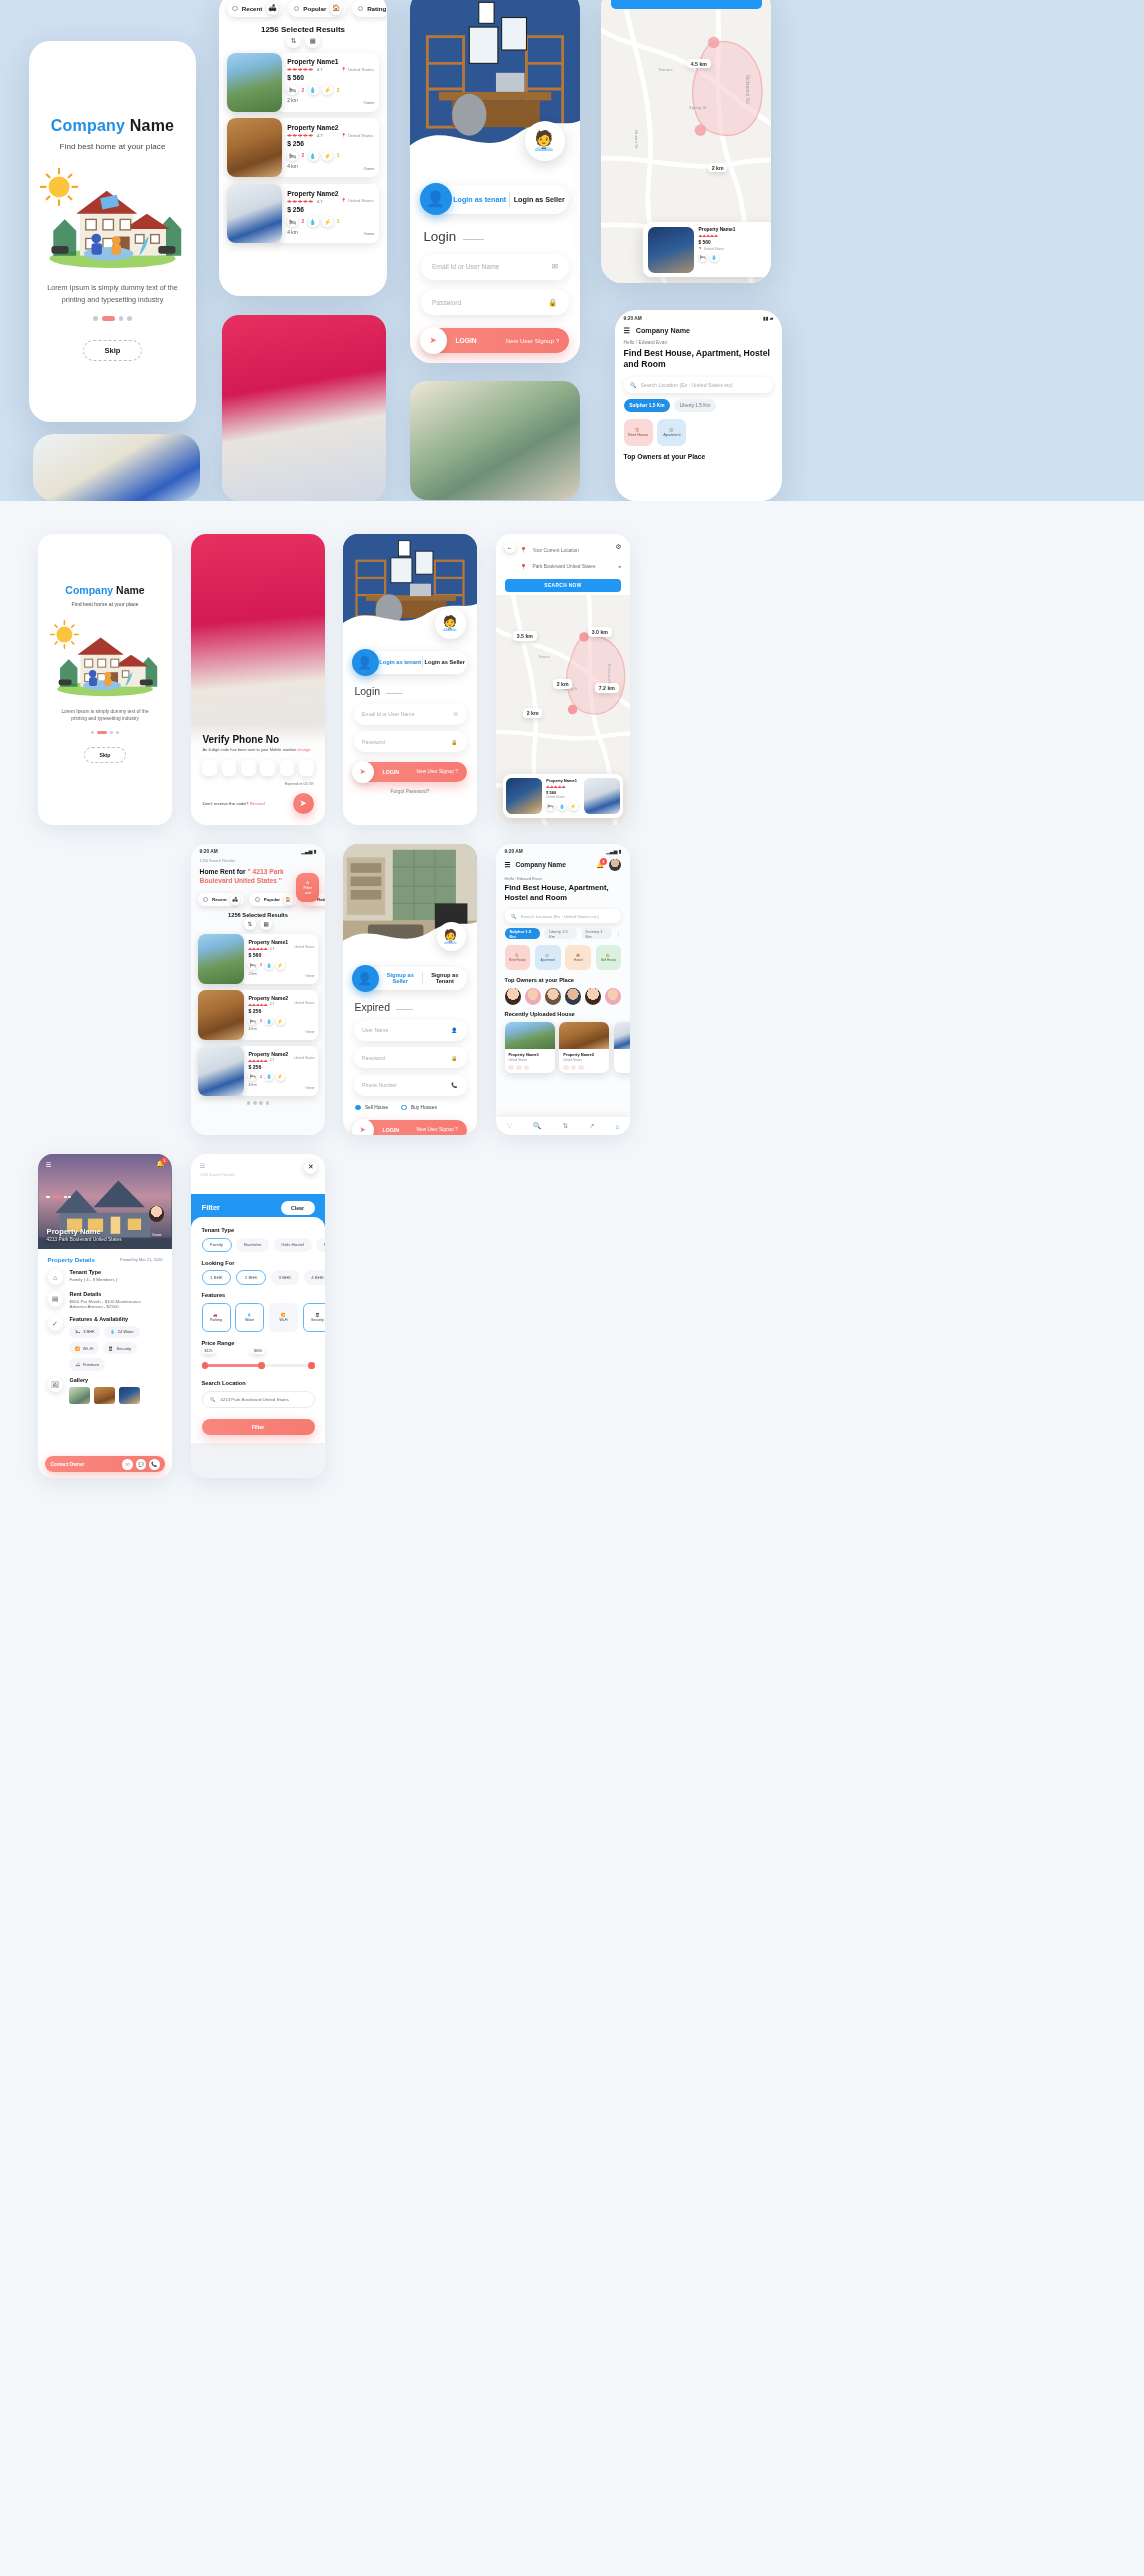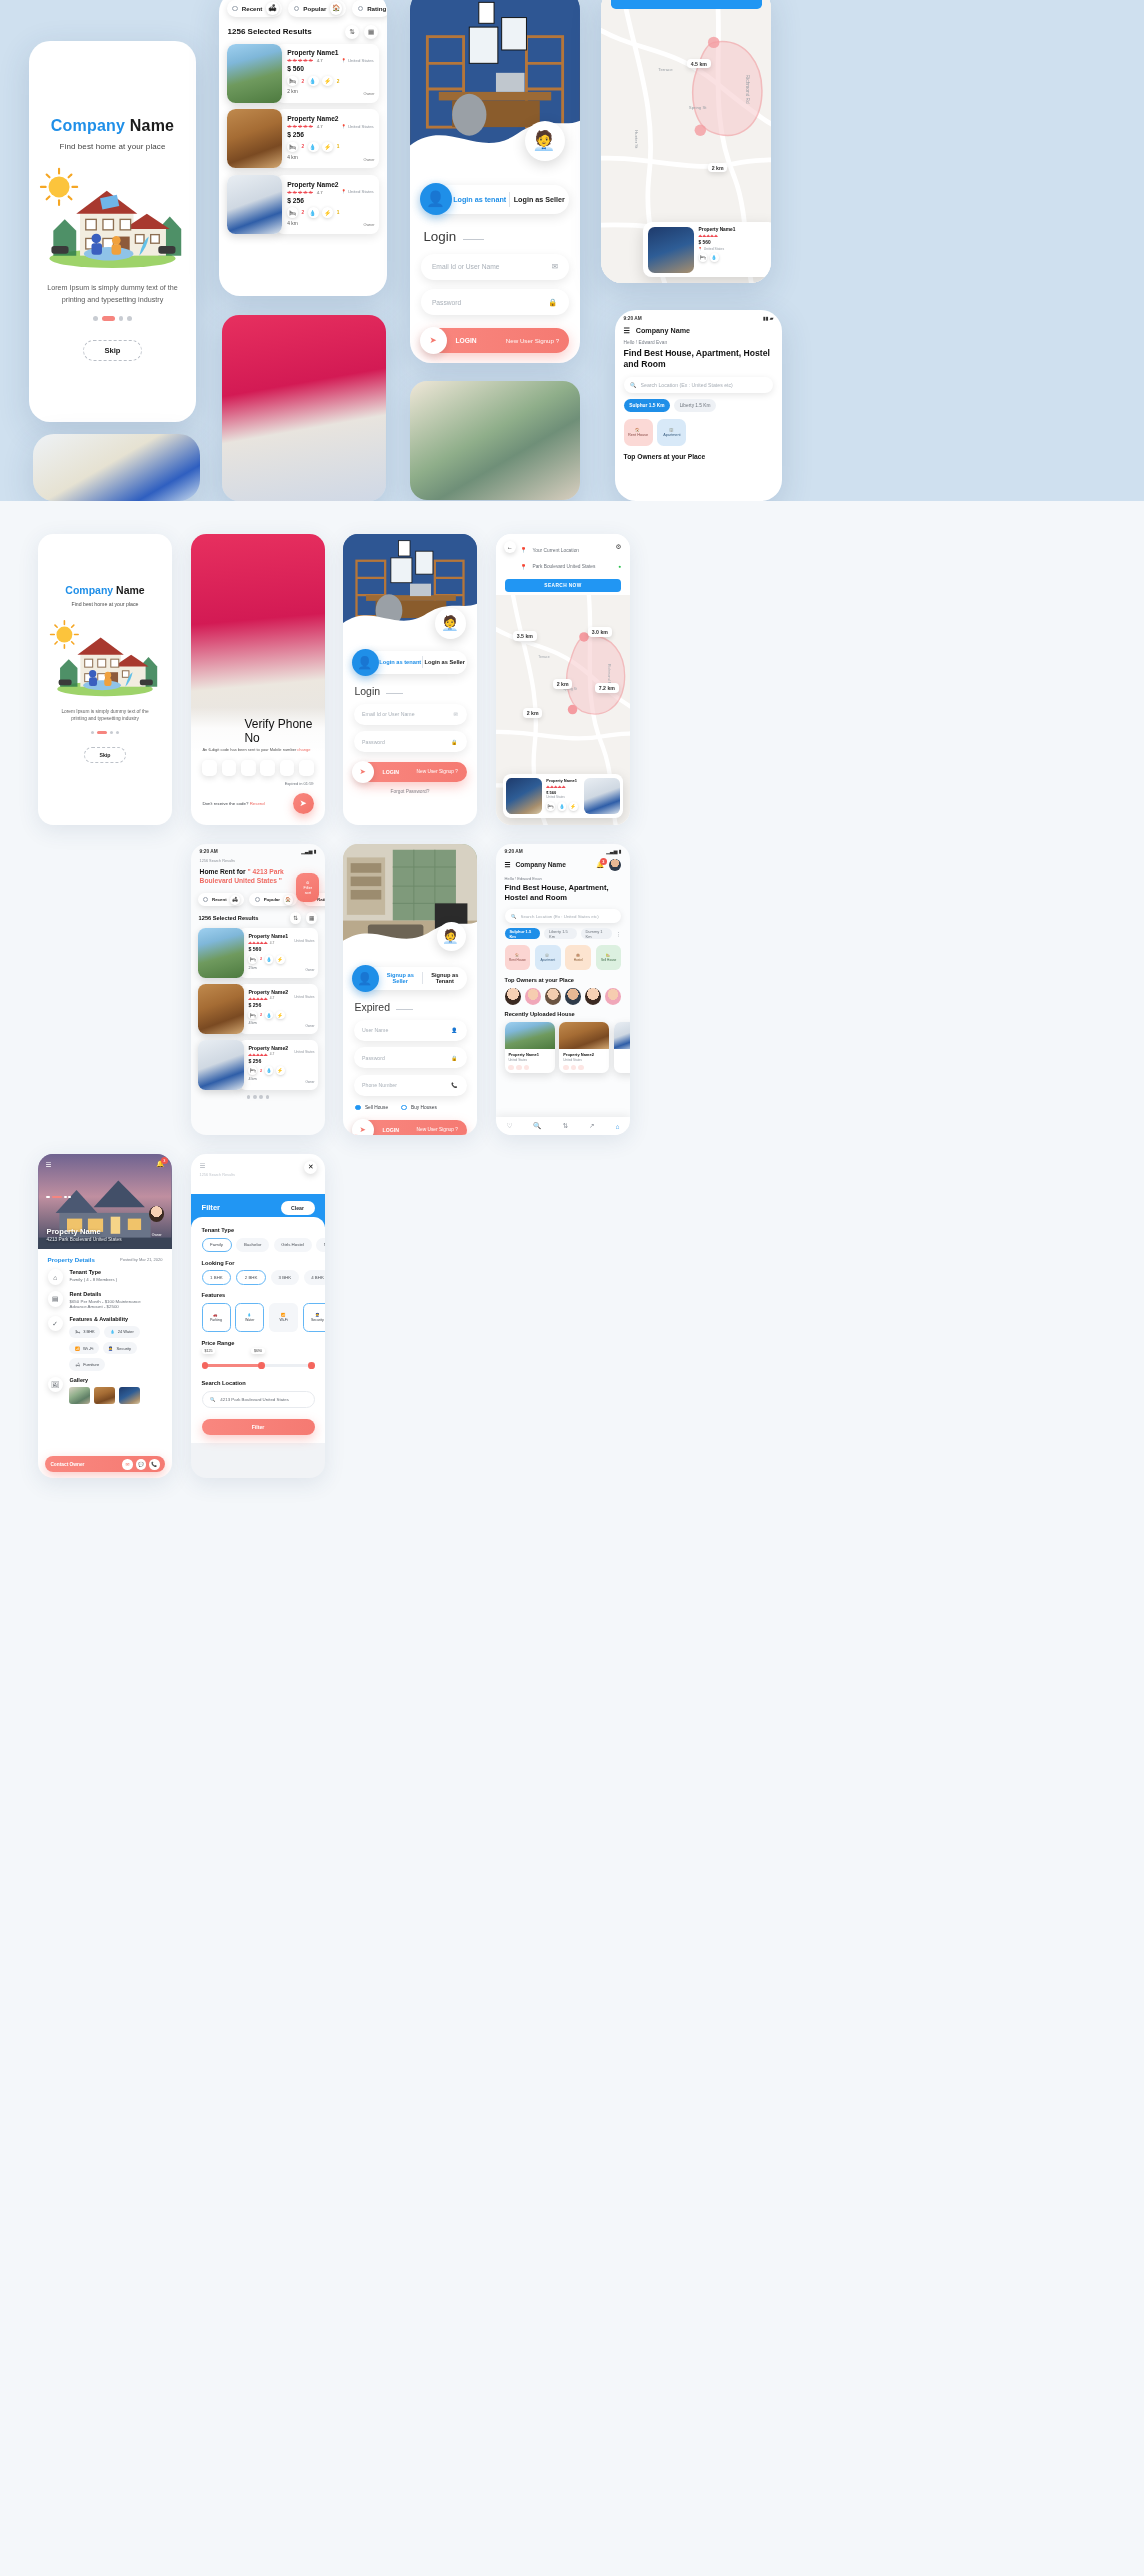--- a/index.html
+++ b/index.html
@@ -33,21 +33,21 @@
   .hp2 { left:219px; top:-9.5px; width:168px; height:305px; }
   .hp3img { left:222px; top:315px; width:164px; height:186px; border-radius:17px; overflow:hidden;
             background:linear-gradient(170deg,#e7305f 0%,#d31a54 38%,#e8e4de 60%,#cfd8e6 100%); position:absolute;
             box-shadow:0 9.5px 27px rgba(40,70,110,.16);}
   .chipbar { display:flex; gap:5.7px; padding:9.5px 7.6px 5.7px; }
   .chip { flex:0 0 auto; height:17px; border-radius:9.5px; background:#fff; box-shadow:0 1.9px 6.7px rgba(0,0,0,.12);
           display:flex; align-items:center; gap:3.8px; padding:0 3.8px 0 5.7px; font-size:6.2px; color:#222; font-weight:bold;}
   .chip .o { width:5.7px; height:5.7px; border:1px solid #9aa2ad; border-radius:50%; }
   .chip .ic { width:12.4px;height:12.4px;border-radius:50%;background:#fff;box-shadow:0 1px 3.8px rgba(0,0,0,.18);
               display:flex;align-items:center;justify-content:center;font-size:6.7px;}
-  .resrow { display:flex; justify-content:space-between; align-items:center; padding:1.9px 8.6px 4.8px; }
+  .resrow { display:flex; justify-content:space-between; align-items:center; padding:1.9px 8.6px 4.8px;flex-direction:column; }
   .restitle { font-size:8px; font-weight:bold; color:#111; }
   .rbtns { display:flex; gap:4.8px; }
   .rbtn { width:14.3px;height:14.3px;border-radius:50%;background:#fff;box-shadow:0 1.9px 5.7px rgba(0,0,0,.14);
           display:flex;align-items:center;justify-content:center;font-size:6.7px;color:#555;}
   .plist { padding:0 7.6px; display:flex; flex-direction:column; gap:6.7px; }
   .pcard { display:flex; position:relative; height:59px; }
   .pthumb { width:55px; height:59px; border-radius:8.6px; flex:0 0 55px; position:relative; z-index:2; overflow:hidden; box-shadow:0 2.9px 8.6px rgba(0,0,0,.16); }
   .pbody { flex:1; margin-left:-5.7px; background:#fff; border-radius:7.6px; box-shadow:0 2.9px 9.5px rgba(0,0,0,.10);
            padding:5.7px 6.7px 4.8px 11.4px; position:relative; }
   .pname { font-size:6.7px; font-weight:bold; color:#111; }
@@ -166,21 +166,21 @@
   .c-title .accent { color:#1f8fe8;}
   .c-tag { text-align:center; font-size:5.2px; color:#4a4a4a; margin-top:4.8px;}
   .c-lorem { text-align:center; font-size:4.8px; color:#5f5f5f; line-height:1.6; padding:0 17px;}
   .c-dots { display:flex; gap:2.9px; justify-content:center; margin-top:7.6px;}
   .c-dots i { width:3.3px;height:3.3px;background:#c8ccd2;border-radius:1.9px;display:block;}
   .c-dots i.wide { width:9.5px; background:#f6857f;}
   .c-skip { width:42px;height:15.3px;margin:13.4px auto 0;border:1px dashed #bcc1c8;border-radius:8.6px;
             display:flex;align-items:center;justify-content:center;font-size:5.2px;font-weight:bold;color:#222;}
 
   .otpwrap { position:absolute; left:0; right:0; bottom:0; padding:9.5px 11.4px 11.4px; }
-  .otpttl { font-size:12px; font-weight:normal; color:#111;margin-left:42px;}
+  .otpttl { font-size:10px; font-weight:bold; color:#111;}
   .otpsub { font-size:4px; color:#555; margin-top:2.9px; line-height:1.5;}
   .otpsub a { color:#ef6b63;}
   .otpboxes { display:flex; gap:4.8px; margin-top:6.7px;}
   .otpboxes b { flex:1; height:16px; background:#fff; border-radius:4.8px; box-shadow:0 1.9px 6.7px rgba(0,0,0,.12);}
   .otpexp { font-size:4px; color:#6d737b; margin-top:4.8px; text-align:right;}
   .otpfoot { display:flex; align-items:center; justify-content:space-between; margin-top:6.7px;}
   .otpfoot span { font-size:4.4px; color:#3b3f45;}
   .otpfoot span i { color:#ef6b63; font-style:normal;}
   .rndbtn { width:21px;height:21px;border-radius:50%;background:linear-gradient(135deg,#f9877f,#f3736a);
             display:flex;align-items:center;justify-content:center;color:#fff;font-size:8.6px;

